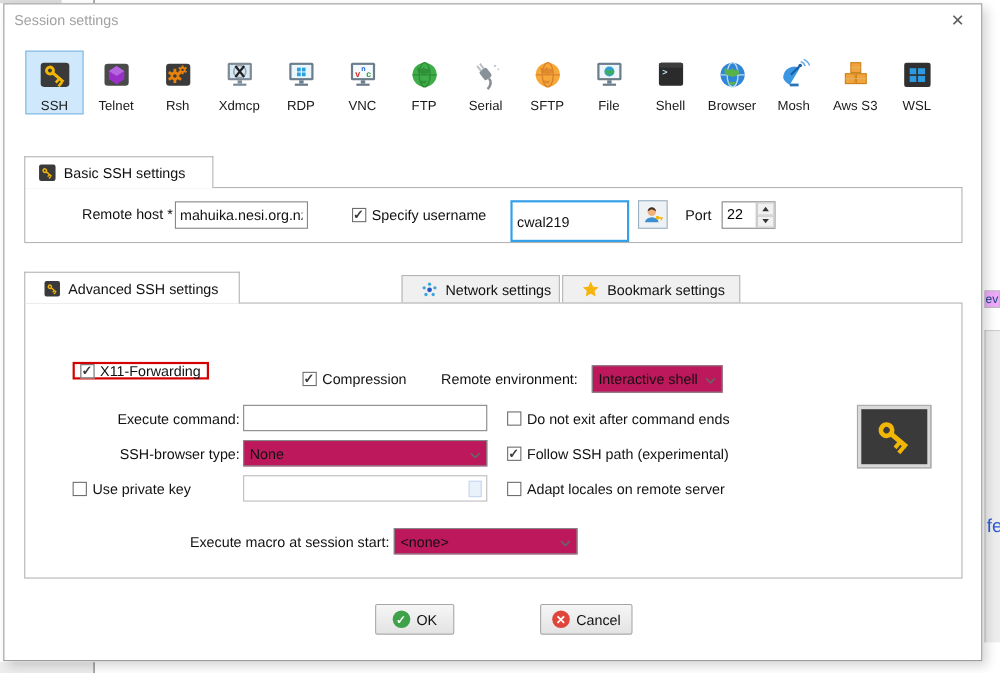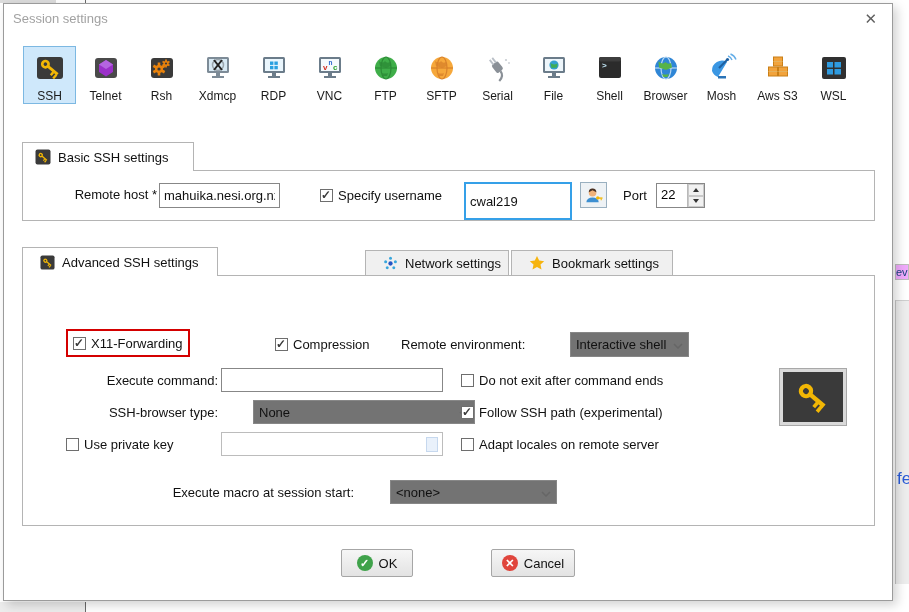--- a/index.html
+++ b/index.html
@@ -38,22 +38,22 @@
   .tinput.focused { border:2px solid #35a0e8; }
   .tinput.disabled { border:1px solid #bcbcbc; }
 
   .cbrow { position:absolute; display:flex; align-items:center; gap:5px;
     font-size:13px; color:#111; white-space:nowrap; }
   .cb { display:inline-block; width:13px; height:13px; border:1px solid #6e6e6e;
     background:#fff; position:relative; flex:0 0 13px; }
   .cb.checked::after { content:"✓"; position:absolute; left:0px; top:-2px;
     font-size:12px; font-weight:bold; color:#3a3a3a; }
 
-  .combo { position:absolute; background:#737373; border:1px solid #878787;
-    display:flex; align-items:center; padding:0 5px; font-size:13px; color:#111;margin-left:32px; }
+  .combo { position:absolute; background:#be185d; border:1px solid #878787;
+    display:flex; align-items:center; padding:0 5px; font-size:13px; color:#111; }
   .combo .chev { margin-left:auto; }
 
   
   .atab { position:absolute; display:flex; align-items:center; gap:7px;
     padding-left:17px; font-size:13px; color:#111; border:1px solid #b4b4b4; }
   .atab.active { background:#fff; border-bottom:none; z-index:3; }
   .atab.inactive { background:#f0f0f0; }
   .panel { position:absolute; left:18px; top:271px; width:853px; height:251px;
     border:1px solid #b4b4b4; background:#fff; z-index:1; }
 
@@ -200,41 +200,41 @@
         <ellipse cx="16" cy="16" rx="5" ry="11" fill="none" stroke="#2c8b36" stroke-width="1.2"></ellipse>
         <line x1="5" y1="16" x2="27" y2="16" stroke="#2c8b36" stroke-width="1.2"></line>
         <path d="M9 9 q4 3 6 0 q2 3 5 1 l1 4 -5 2 -6 -2 z" fill="#2c8b36" opacity=".8"></path>
         <path d="M12 21 q3 1 6 0 l-1 3 -4 0 z" fill="#2c8b36" opacity=".8"></path>
       </svg>
       <span class="tlabel">FTP</span>
     </div>
 
     <div class="ttype">
       <svg class="ticon" viewBox="0 0 32 32">
-        <circle cx="16" cy="16" r="11" fill="#f6a83b"></circle>
-        <ellipse cx="16" cy="16" rx="5" ry="11" fill="none" stroke="#d9822b" stroke-width="1.2"></ellipse>
-        <line x1="5" y1="16" x2="27" y2="16" stroke="#d9822b" stroke-width="1.2"></line>
-        <path d="M9 9 q4 3 6 0 q2 3 5 1 l1 4 -5 2 -6 -2 z" fill="#d9822b" opacity=".8"></path>
-        <path d="M12 21 q3 1 6 0 l-1 3 -4 0 z" fill="#d9822b" opacity=".8"></path>
-      </svg>
-      <span class="tlabel">SFTP</span>
-    </div>
-
-    <div class="ttype">
-      <svg class="ticon" viewBox="0 0 32 32">
         <g transform="rotate(-38 16 16)">
           <rect x="12" y="10" width="8" height="10" rx="2" fill="#8a9097"></rect>
           <rect x="13.6" y="4.5" width="1.8" height="6" fill="#b9bfc6"></rect>
           <rect x="16.8" y="4.5" width="1.8" height="6" fill="#b9bfc6"></rect>
           <path d="M16 20 q0 6 -7 7" stroke="#8a9097" stroke-width="2.2" fill="none"></path>
         </g>
         <circle cx="24" cy="8" r="1.1" fill="#c8cdd2"></circle>
         <circle cx="27" cy="11" r="0.9" fill="#c8cdd2"></circle>
       </svg>
       <span class="tlabel">Serial</span>
+    </div>
+
+    <div class="ttype">
+      <svg class="ticon" viewBox="0 0 32 32">
+        <circle cx="16" cy="16" r="11" fill="#f6a83b"></circle>
+        <ellipse cx="16" cy="16" rx="5" ry="11" fill="none" stroke="#d9822b" stroke-width="1.2"></ellipse>
+        <line x1="5" y1="16" x2="27" y2="16" stroke="#d9822b" stroke-width="1.2"></line>
+        <path d="M9 9 q4 3 6 0 q2 3 5 1 l1 4 -5 2 -6 -2 z" fill="#d9822b" opacity=".8"></path>
+        <path d="M12 21 q3 1 6 0 l-1 3 -4 0 z" fill="#d9822b" opacity=".8"></path>
+      </svg>
+      <span class="tlabel">SFTP</span>
     </div>
 
     <div class="ttype">
       <svg class="ticon" viewBox="0 0 32 32">
         <rect x="5" y="5" width="22" height="16" rx="1.5" fill="#6b7c8a"></rect>
         <rect x="7" y="7" width="18" height="12" fill="#eef6fb"></rect>
         <circle cx="16" cy="13" r="4.6" fill="#35a0d0"></circle>
         <path d="M12.5 11 q3 2.5 7 .5 l-.5 4 -5.5 .5 z" fill="#3fae49" opacity=".9"></path>
         <rect x="14" y="21" width="4" height="3" fill="#6b7c8a"></rect>
         <rect x="10" y="24" width="12" height="2" fill="#6b7c8a"></rect>
@@ -372,21 +372,21 @@
   </div>
   <div class="atab inactive" style="left:507px;top:246px;width:162px;height:26px;">
     <svg width="16" height="16" viewBox="0 0 16 16">
       <polygon points="8,1 10.2,5.6 15.2,6.2 11.5,9.6 12.5,14.6 8,12.1 3.5,14.6 4.5,9.6 0.8,6.2 5.8,5.6" fill="#f6b40e"></polygon>
     </svg>
     <span>Bookmark settings</span>
   </div>
 
   <div class="panel">
 
-    <div class="redbox" style="left:43px;top:53px;height:28px;">
+    <div class="redbox" style="left:43px;top:53px;height:16px;">
       <span class="cb checked"></span>
       <span>X11-Forwarding</span>
     </div>
     <div class="cbrow" style="left:252px;top:61px;">
       <span class="cb checked"></span>
       <span>Compression</span>
     </div>
     <div class="lbl" style="left:378px;top:61px;">Remote environment:</div>
     <div class="combo" style="left:515px;top:56px;width:119px;height:25px;">
       <span>Interactive shell</span>

